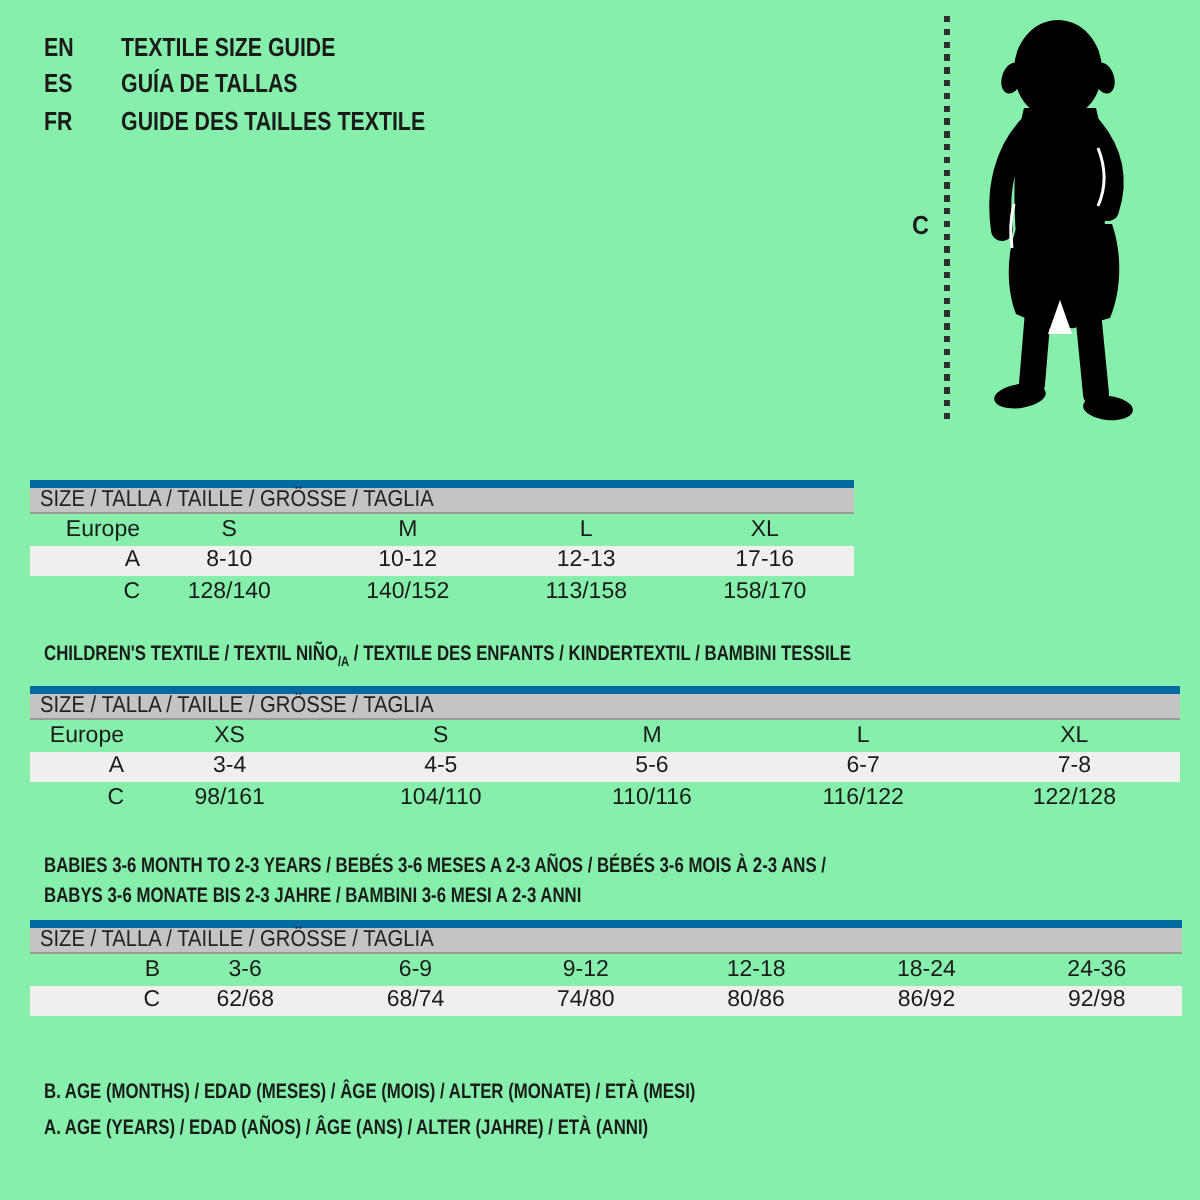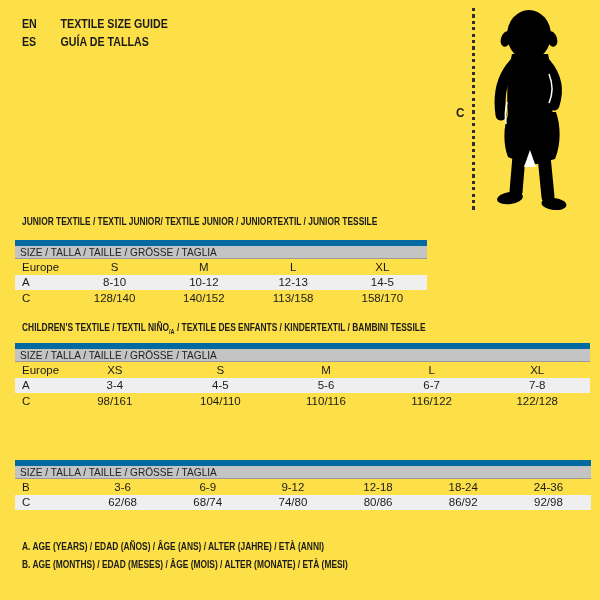--- a/index.html
+++ b/index.html
@@ -1,17 +1,17 @@
 <!DOCTYPE html>
 <html><head>
 <meta charset="utf-8">
 <style>
   html,body { margin:0; padding:0; background:#fff; }
   .page {
-    position:relative; width:600px; height:600px; background:#fde047;
+    position:relative; width:600px; height:600px; background:#86efac;
     font-family:"Liberation Sans","DejaVu Sans",sans-serif; color:#1b1b1b;
     overflow:hidden;
   }
   
   .cond { display:inline-block; transform:scaleX(0.8); transform-origin:0 50%; white-space:nowrap; }
 
   
   .langs { position:absolute; left:22px; top:14px; }
   .lang-row { height:18.5px; display:flex; align-items:center; }
   .lang-inner { display:inline-flex; transform:scaleX(0.82); transform-origin:0 50%;
@@ -26,25 +26,25 @@
   .baby-svg { position:absolute; left:487px; top:6px; }
 
   
   .sec-title { position:absolute; left:22px; font-size:10.5px; font-weight:bold; line-height:14.5px; }
   .sec-title sub { font-size:7px; }
 
   
   .size-table { position:absolute; left:15px; border-collapse:collapse; table-layout:fixed;
     font-size:11.5px; color:#1b1b1b; }
   .size-table td { padding:0; height:15.5px; vertical-align:middle; }
-  .size-table tr.hdr td { background:#c4c4c4; border-top:6px solid #0369a1;
+  .size-table tr.hdr td { background:#c4c4c4; border-top:4px solid #0369a1;
     border-bottom:1px solid #9a9a9a; height:12px; padding-left:5px; }
   .hdrtext { display:inline-block; transform:scaleX(0.88); transform-origin:0 50%;
     white-space:nowrap; font-size:11.5px; color:#222; }
-  .size-table td.lbl { text-align:left; padding-left:7px; }
+  .size-table td.lbl { text-align:right; padding-left:7px; }
   .size-table td.val { text-align:center; }
   .size-table tr.shade td { background:#efefef; }
   .t-junior   { top:240px; width:412px; }
   .t-children { top:343px; width:575px; }
   .t-babies   { top:460px; width:576px; }
   col.lbl-j { width:55px; } col.lbl-c { width:47px; } col.lbl-b { width:65px; }
 
   
   .notes { position:absolute; left:22px; top:536px; }
   .note-row { height:17.5px; }
@@ -59,20 +59,26 @@
     <div class="lang-row">
       <span class="lang-inner">
           <span class="lang-code">EN</span>
           <span>TEXTILE SIZE GUIDE</span>
         </span>
     </div>
     <div class="lang-row">
       <span class="lang-inner">
           <span class="lang-code">ES</span>
           <span>GUÍA DE TALLAS</span>
+        </span>
+    </div>
+    <div class="lang-row">
+      <span class="lang-inner">
+          <span class="lang-code">FR</span>
+          <span>GUIDE DES TAILLES TEXTILE</span>
         </span>
     </div>
   </div>
 
   <div class="dash-line"></div>
   <div class="c-label">C</div>
   <svg class="baby-svg" width="90" height="206" viewBox="0 0 90 206" aria-hidden="true">
     <g fill="#000000">
       <ellipse cx="42" cy="29" rx="22" ry="25"></ellipse>
       <ellipse cx="19" cy="33" rx="5" ry="8" transform="rotate(18 19 33)"></ellipse>
@@ -84,23 +90,20 @@
       <path d="M32,150 L29,186" stroke="#000" stroke-width="13" stroke-linecap="round" fill="none"></path>
       <path d="M57,150 L61,191" stroke="#000" stroke-width="13" stroke-linecap="round" fill="none"></path>
       <ellipse cx="23" cy="192" rx="13" ry="6" transform="rotate(-8 23 192)"></ellipse>
       <ellipse cx="67" cy="198" rx="12.5" ry="6" transform="rotate(6 67 198)"></ellipse>
     </g>
     <path d="M62,68 C66,78 66,88 62,97" stroke="#ffffff" stroke-width="1.5" fill="none"></path>
     <path d="M20,96 C18,104 18,111 19,118" stroke="#ffffff" stroke-width="1.5" fill="none"></path>
     <path d="M43,144 L37,161 L49,161 Z" fill="#ffffff"></path>
   </svg>
 
-  <div class="sec-title" style="top:214px">
-    <span class="cond">JUNIOR TEXTILE / TEXTIL JUNIOR/ TEXTILE JUNIOR / JUNIORTEXTIL / JUNIOR TESSILE</span>
-  </div>
   <table class="size-table t-junior">
     <colgroup>
         <col class="lbl-j">
         <col>
         <col>
         <col>
         <col>
       </colgroup>
     <tbody>
       <tr class="hdr">
@@ -111,21 +114,21 @@
         <td class="val">S</td>
         <td class="val">M</td>
         <td class="val">L</td>
         <td class="val">XL</td>
       </tr>
       <tr class="shade">
         <td class="lbl">A</td>
         <td class="val">8-10</td>
         <td class="val">10-12</td>
         <td class="val">12-13</td>
-        <td class="val">14-5</td>
+        <td class="val">17-16</td>
       </tr>
       <tr>
         <td class="lbl">C</td>
         <td class="val">128/140</td>
         <td class="val">140/152</td>
         <td class="val">113/158</td>
         <td class="val">158/170</td>
       </tr>
     </tbody>
   </table>
@@ -166,20 +169,24 @@
         <td class="lbl">C</td>
         <td class="val">98/161</td>
         <td class="val">104/110</td>
         <td class="val">110/116</td>
         <td class="val">116/122</td>
         <td class="val">122/128</td>
       </tr>
     </tbody>
   </table>
 
+  <div class="sec-title" style="top:426px">
+    <div><span class="cond">BABIES 3-6 MONTH TO 2-3 YEARS / BEBÉS 3-6 MESES A 2-3 AÑOS / BÉBÉS 3-6 MOIS À 2-3 ANS /</span></div>
+    <div><span class="cond">BABYS 3-6 MONATE BIS 2-3 JAHRE / BAMBINI 3-6 MESI A 2-3 ANNI</span></div>
+  </div>
   <table class="size-table t-babies">
     <colgroup>
         <col class="lbl-b">
         <col>
         <col>
         <col>
         <col>
         <col>
         <col>
       </colgroup>
@@ -202,17 +209,17 @@
         <td class="val">68/74</td>
         <td class="val">74/80</td>
         <td class="val">80/86</td>
         <td class="val">86/92</td>
         <td class="val">92/98</td>
       </tr>
     </tbody>
   </table>
 
   <div class="notes">
+    <div class="note-row"><span class="cond note-text">B. AGE (MONTHS) / EDAD (MESES) / ÂGE (MOIS) / ALTER (MONATE) / ETÀ (MESI)</span></div>
     <div class="note-row"><span class="cond note-text">A. AGE (YEARS) / EDAD (AÑOS) / ÂGE (ANS) / ALTER (JAHRE) / ETÀ (ANNI)</span></div>
-    <div class="note-row"><span class="cond note-text">B. AGE (MONTHS) / EDAD (MESES) / ÂGE (MOIS) / ALTER (MONATE) / ETÀ (MESI)</span></div>
   </div>
 
 </div>
 
 </body></html>

